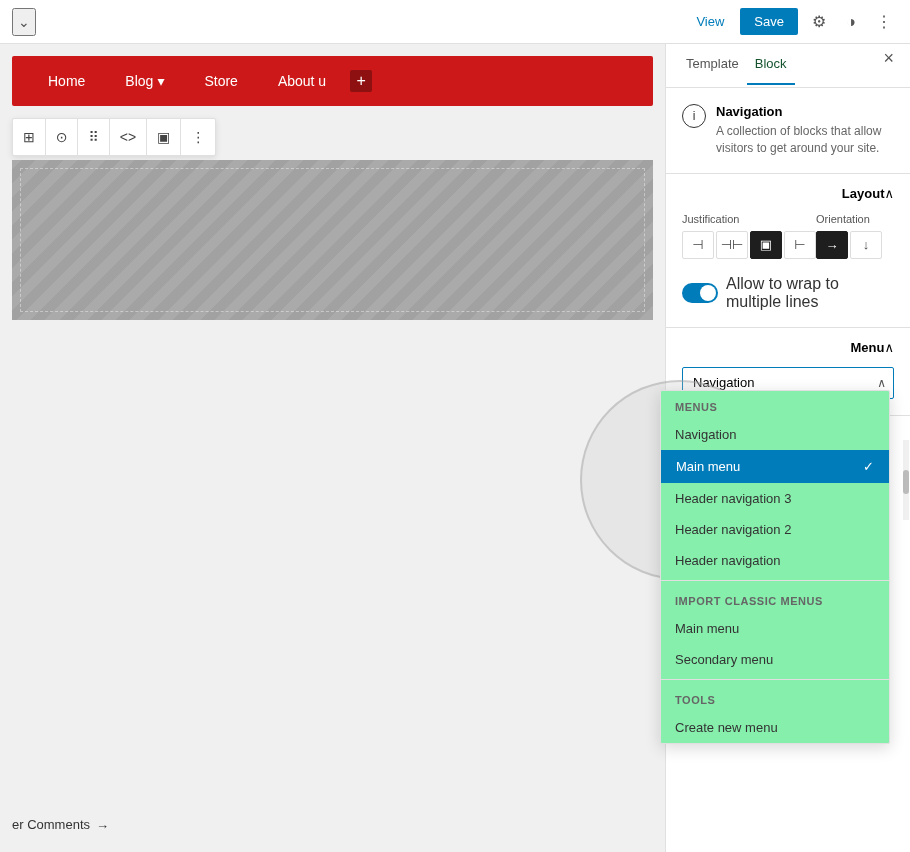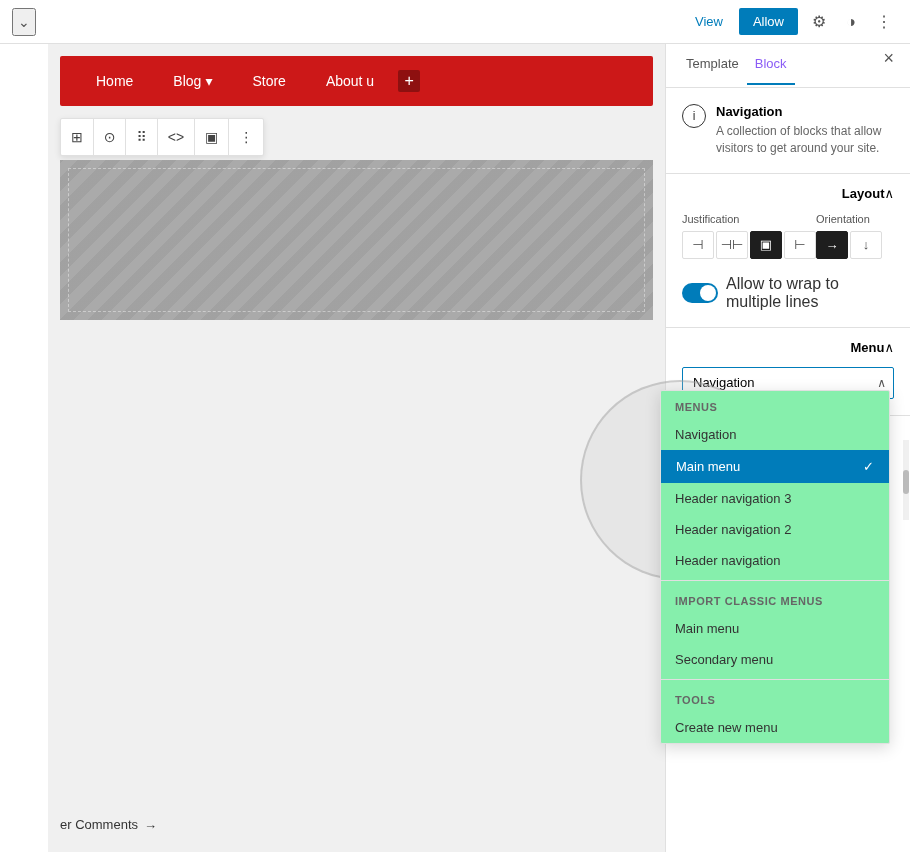--- a/index.html
+++ b/index.html
@@ -64,21 +64,20 @@
       display: flex;
       height: calc(852px - 44px);
     }
 
     
     .canvas-area {
       flex: 1;
       background: #f0f0f0;
       position: relative;
       overflow: hidden;
-      margin-left: 48px;
     }
 
     
     .nav-block {
       background: #cc1818;
       padding: 0 16px;
       display: flex;
       align-items: center;
       height: 50px;
       margin: 12px;
@@ -199,21 +198,21 @@
     }
     .panel-tab {
       font-size: 13px;
       color: #555;
       padding: 12px 8px;
       cursor: pointer;
       border-bottom: 2px solid transparent;
       margin-bottom: -1px;
     }
     .panel-tab.active {
-      color: #8b5cf6;
+      color: #14532d;
       border-bottom: 2px solid #007cba;
       font-weight: 500;
     }
     .panel-close {
       margin-left: auto;
       background: none;
       border: none;
       cursor: pointer;
       font-size: 18px;
       color: #555;
@@ -471,21 +470,21 @@
     }
   </style>
 </head>
 <body>
 
 <div class="top-bar">
   <div class="top-bar-left">
     <button class="chevron-down-icon">⌄</button>
   </div>
   <button class="btn-view">View</button>
-  <button class="btn-save">Allow</button>
+  <button class="btn-save">Save</button>
   <button class="btn-icon">
     <span>⚙</span>
   </button>
   <button class="btn-icon">
     <span>◑</span>
   </button>
   <button class="btn-icon">
     <span>⋮</span>
   </button>
 </div>

